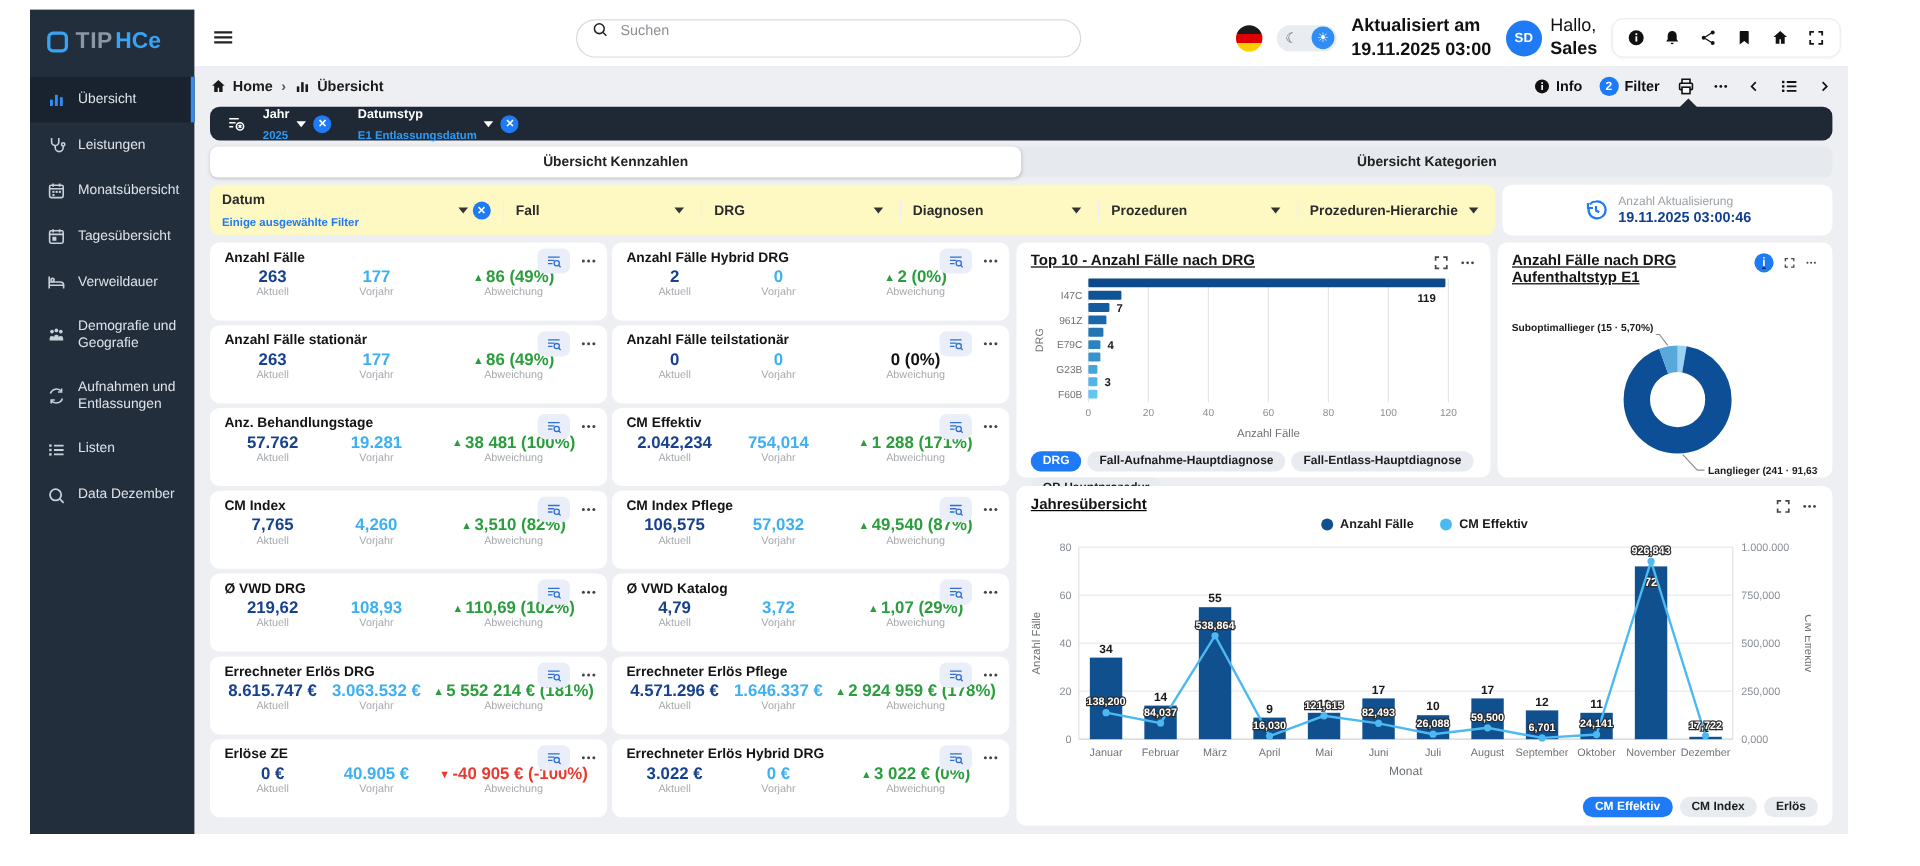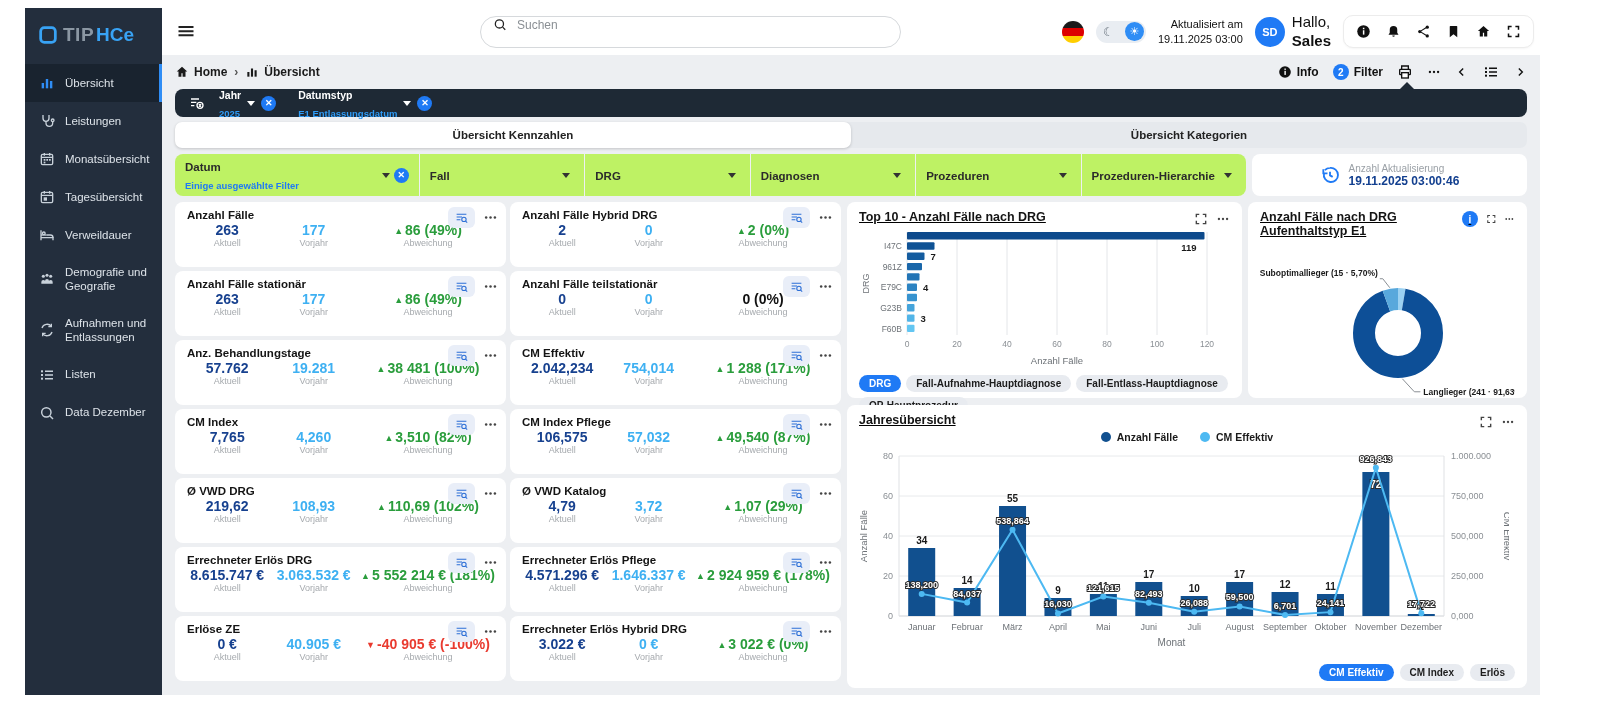--- a/index.html
+++ b/index.html
@@ -21,21 +21,21 @@
   .burger .ic{width:20px;height:20px;}
   .search{position:absolute;left:318px;top:8px;width:395px;height:30px;border:1px solid #d6d9dc;border-radius:16px;display:flex;align-items:flex-start;gap:8px;padding:0 12px;background:#fff;}
   .search .ic{width:15px;height:15px;color:#222;}
   .search input{border:none;outline:none;background:transparent;font-size:12px;color:#333;width:100%;font-family:inherit;}
   .search input::placeholder{color:#8a8f94;}
   .hdr-right{position:absolute;right:6px;top:0;height:47px;display:flex;align-items:center;gap:12px;}
   .flag{width:22px;height:22px;border-radius:50%;background:linear-gradient(#1a1a1a 33%,#d00 33% 66%,#ffce00 66%);cursor:pointer;}
   .theme{width:46px;height:22px;background:#e9edf2;border-radius:12px;display:flex;align-items:center;justify-content:space-between;padding:0 2px;cursor:pointer;}
   .theme .moon{font-size:12px;color:#5a6570;margin-left:5px;}
   .theme .sun{width:19px;height:19px;border-radius:50%;background:#2f8df5;color:#fff;font-size:11px;display:flex;align-items:center;justify-content:center;}
-  .updated{text-align:right;font-size:11px;font-weight:400;color:#111;line-height:1.3;}
+  .updated{text-align:left;font-size:15px;font-weight:700;color:#111;line-height:1.3;}
   .who{display:flex;align-items:center;gap:7px;}
   .avatar{width:30px;height:30px;border-radius:50%;background:#1f7af5;color:#fff;font-size:11px;font-weight:700;display:flex;align-items:center;justify-content:center;cursor:pointer;}
   .greet{font-size:15px;color:#111;line-height:1.25;}
   .greet b{font-weight:700;}
   .icon-pill{display:flex;align-items:center;gap:15px;background:#fff;border:1px solid #ececec;border-radius:10px;padding:8px 12px;box-shadow:0 1px 2px rgba(0,0,0,.04);}
   .icon-pill .ic{width:15px;height:15px;color:#111;cursor:pointer;}
   
   .page{position:absolute;left:162px;top:55px;width:1378px;height:640px;background:#edeff2;padding:3px 13px 0 13px;box-sizing:border-box;}
   .crumbrow{height:28px;display:flex;align-items:center;justify-content:space-between;}
   .crumbs{display:flex;align-items:center;gap:7px;font-size:12px;font-weight:700;color:#1a1a1a;}
@@ -58,21 +58,21 @@
   .chip .l2{color:#2f9bf5;font-size:9.5px;font-weight:700;}
   .chip .caret{color:#fff;}
   .caret{width:0;height:0;border-left:4px solid transparent;border-right:4px solid transparent;border-top:5px solid currentColor;display:inline-block;}
   .xcirc{width:15px;height:15px;border-radius:50%;background:#1f7af5;color:#fff;font-size:9px;font-weight:700;display:flex;align-items:center;justify-content:center;cursor:pointer;}
   
   .tabsrow{margin-top:5px;height:26px;display:flex;background:#e6e9ed;border-radius:7px;}
   .tab{flex:1;display:flex;align-items:center;justify-content:center;font-size:11.5px;font-weight:700;color:#222;cursor:pointer;border-radius:7px;}
   .tab.active{background:#fff;box-shadow:0 1px 3px rgba(0,0,0,.18);}
   
   .filterrow{margin-top:6px;height:42px;display:flex;gap:6px;}
-  .dds{flex:1;background:#bef264;border-radius:8px;display:flex;overflow:hidden;}
+  .dds{flex:1;background:#fef9c3;border-radius:8px;display:flex;overflow:hidden;align-items:center;}
   .dd{flex:1;display:flex;align-items:center;padding:0 10px;cursor:pointer;border-left:1px solid #eef0f3;}
   .dd:first-child{border-left:none;flex:1.55;}
   .dd .lab{font-size:11.5px;font-weight:700;color:#2b2b2b;line-height:1.2;}
   .dd .sub{font-size:9.5px;font-weight:700;color:#1f7af5;}
   .dd .grow{flex:1;}
   .dd .caret{color:#333;margin:0 4px;}
   .lastupd{width:275px;background:#fff;border-radius:8px;display:flex;align-items:center;justify-content:center;gap:9px;}
   .lastupd .ic{width:20px;height:20px;color:#1f7af5;}
   .lu-lab{font-size:10px;color:#9aa0a6;}
   .lu-val{font-size:12px;font-weight:700;color:#123f8f;}

